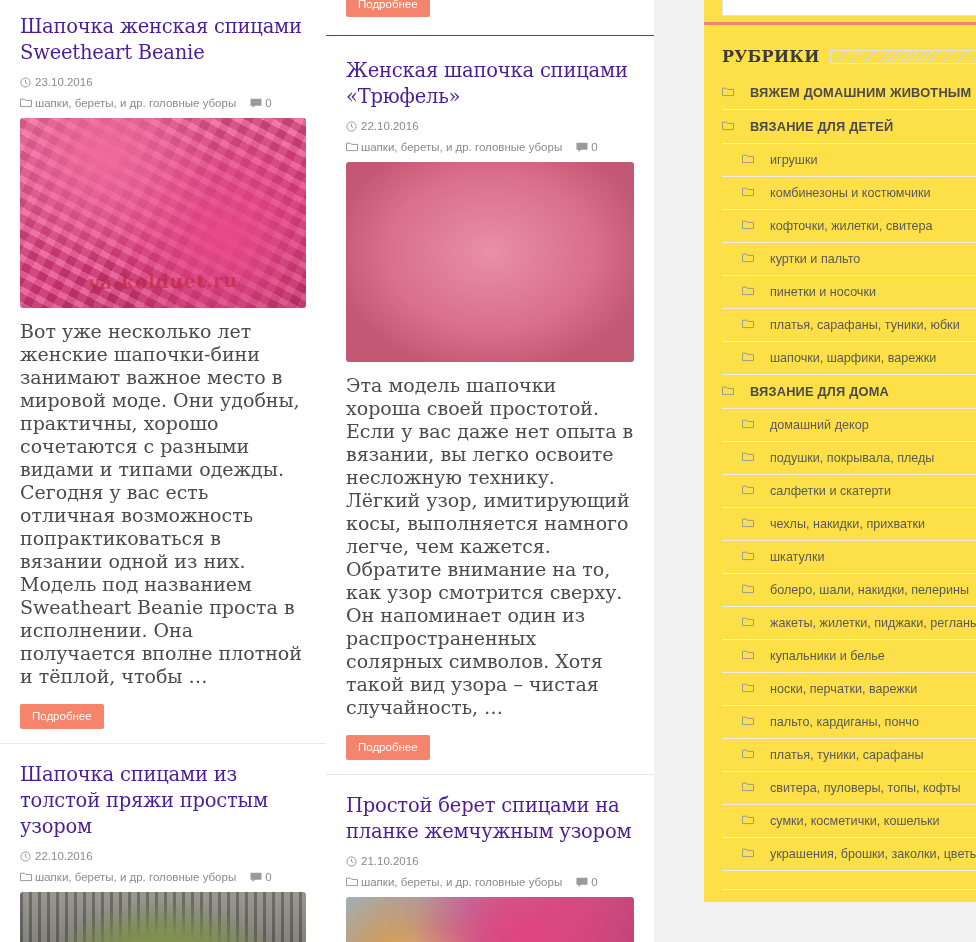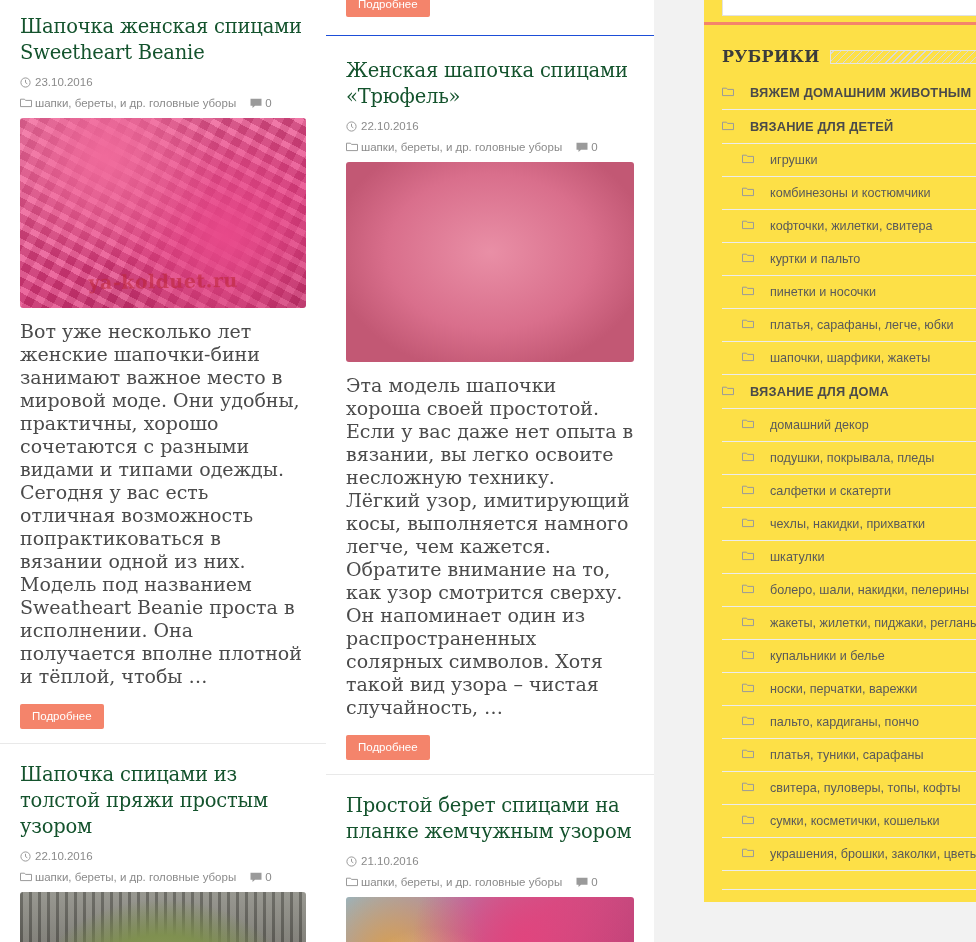--- a/index.html
+++ b/index.html
@@ -28,21 +28,21 @@
   .col-gap { position:absolute; left:654px; top:0; width:22px; height:942px; background:#f2f2f2;}
   .col-3 { left: 704px; width: 300px; height: 902px; background:#fde047; }
 
   
   .article { padding: 0 20px 14px 20px; }
   .article + .article { border-top: 1px solid #e9e9e9; padding-top: 18px; }
   .art-title {
     font-family: "DejaVu Serif", serif;
     font-size: 19.5px;
     line-height: 26px;
-    color: #14532d;
+    color: #4c1d95;
     font-weight: 400;
     margin: 0 0 10px 0;
     letter-spacing: -0.2px;
   }
   .meta {
     display: flex;
     align-items: center;
     flex-wrap: wrap;
     gap: 0 14px;
     margin-bottom: 9px;
@@ -394,27 +394,27 @@
       <li class="cat-item lvl2">
           <span class="folder"><svg width="12" height="10" viewBox="0 0 12 10">
               <path d="M0.5 1.2h4l1 1.2h6v6.2h-11z" fill="none" stroke="#9a9a9a" stroke-width="1"></path>
             </svg></span>
           <span>пинетки и носочки</span>
         </li>
       <li class="cat-item lvl2">
           <span class="folder"><svg width="12" height="10" viewBox="0 0 12 10">
               <path d="M0.5 1.2h4l1 1.2h6v6.2h-11z" fill="none" stroke="#9a9a9a" stroke-width="1"></path>
             </svg></span>
-          <span>платья, сарафаны, легче, юбки</span>
-        </li>
-      <li class="cat-item lvl2">
-          <span class="folder"><svg width="12" height="10" viewBox="0 0 12 10">
-              <path d="M0.5 1.2h4l1 1.2h6v6.2h-11z" fill="none" stroke="#9a9a9a" stroke-width="1"></path>
-            </svg></span>
-          <span>шапочки, шарфики, жакеты</span>
+          <span>платья, сарафаны, туники, юбки</span>
+        </li>
+      <li class="cat-item lvl2">
+          <span class="folder"><svg width="12" height="10" viewBox="0 0 12 10">
+              <path d="M0.5 1.2h4l1 1.2h6v6.2h-11z" fill="none" stroke="#9a9a9a" stroke-width="1"></path>
+            </svg></span>
+          <span>шапочки, шарфики, варежки</span>
         </li>
       <li class="cat-item lvl1">
           <span class="folder"><svg width="12" height="10" viewBox="0 0 12 10">
               <path d="M0.5 1.2h4l1 1.2h6v6.2h-11z" fill="none" stroke="#9a9a9a" stroke-width="1"></path>
             </svg></span>
           <span>ВЯЗАНИЕ ДЛЯ ДОМА</span>
         </li>
       <li class="cat-item lvl2">
           <span class="folder"><svg width="12" height="10" viewBox="0 0 12 10">
               <path d="M0.5 1.2h4l1 1.2h6v6.2h-11z" fill="none" stroke="#9a9a9a" stroke-width="1"></path>

